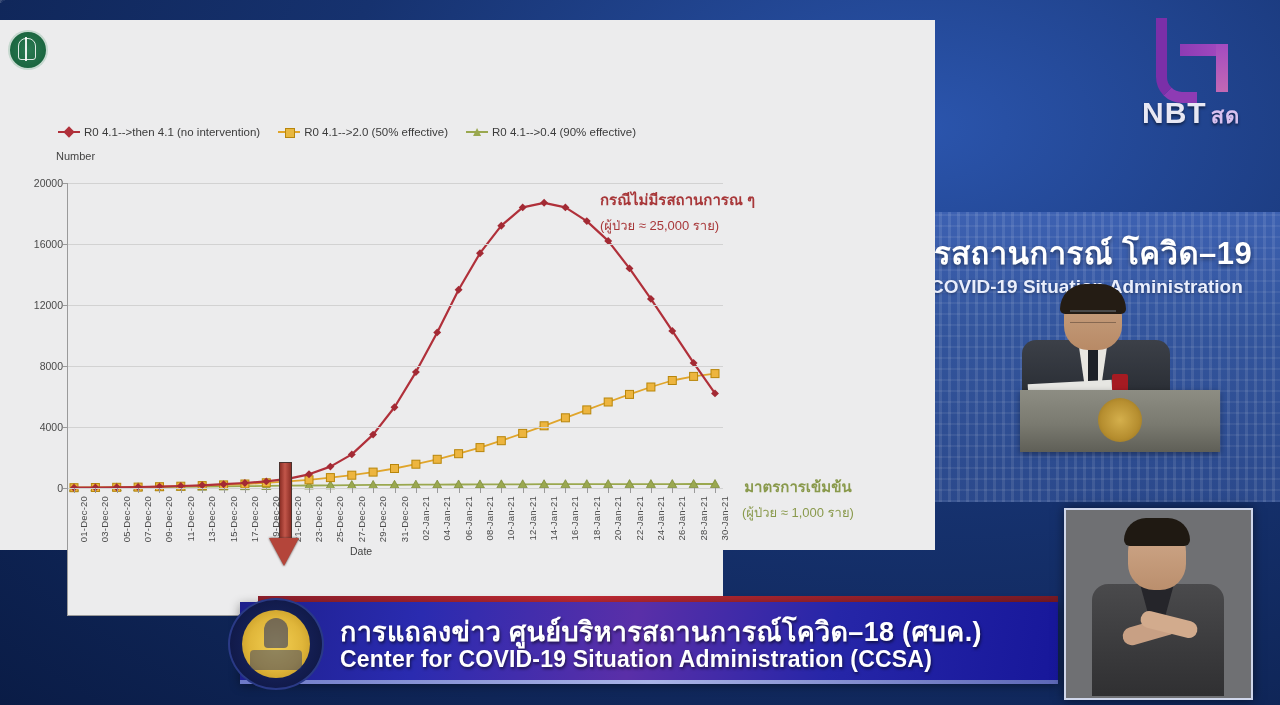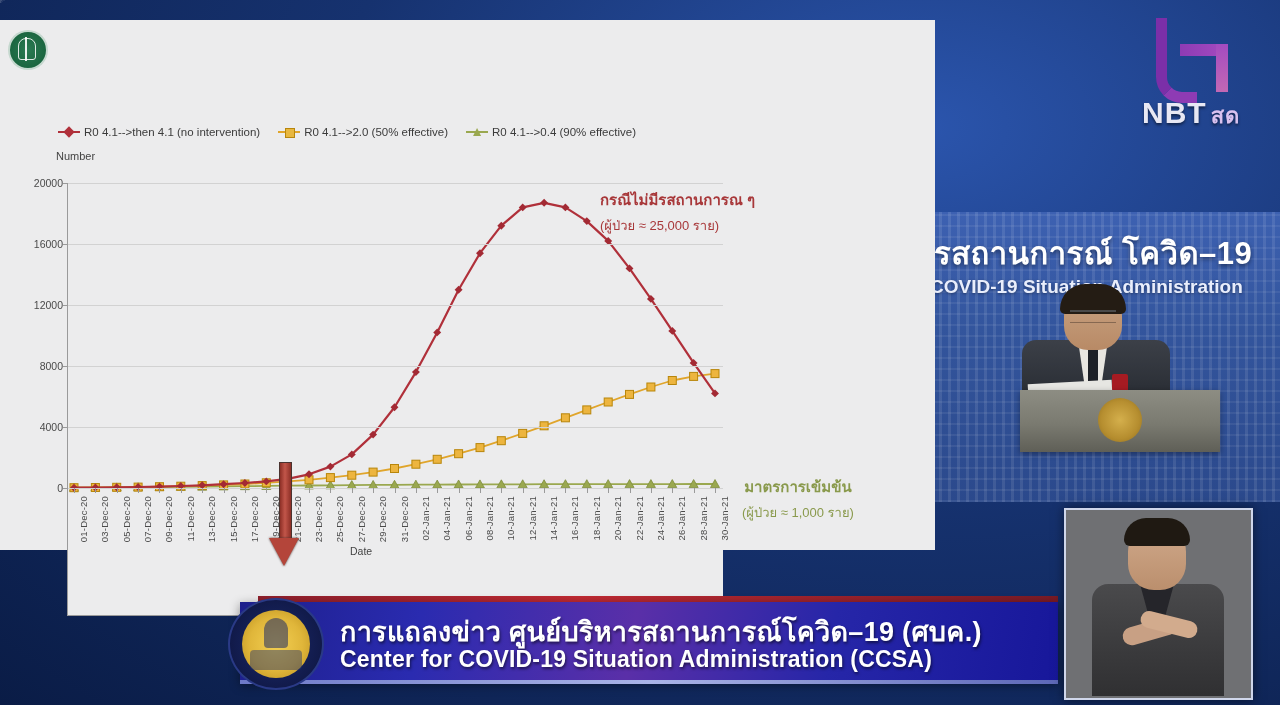--- a/index.html
+++ b/index.html
@@ -416,21 +416,21 @@
     </div>
   </div>
 
   <div class="banner">
     <div class="banner-topstripe"></div>
     <div class="banner-bg"></div>
     <div class="banner-botstripe"></div>
     <div class="garuda">
       <div class="garuda-in"></div>
     </div>
-    <div class="banner-th">การแถลงข่าว ศูนย์บริหารสถานการณ์โควิด–19 (ศบค.)</div>
+    <div class="banner-th">การแถลงข่าว ศูนย์บริหารสถานการณ์โควิด–18 (ศบค.)</div>
     <div class="banner-en">Center for COVID-19 Situation Administration (CCSA)</div>
   </div>
 
   <div class="nbt">
     <div class="nbt-mark">
       <div class="hook"></div>
         <div class="arm"></div>
         <div class="leg"></div>
     </div>
     <div class="nbt-text">

